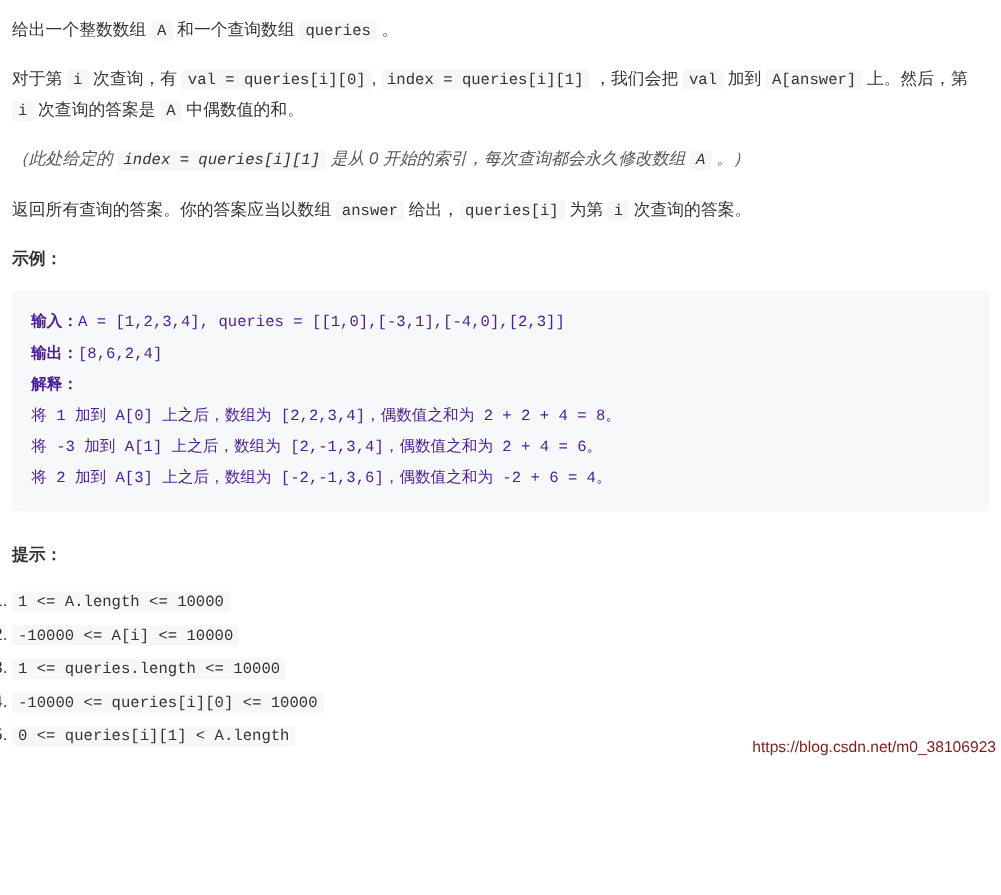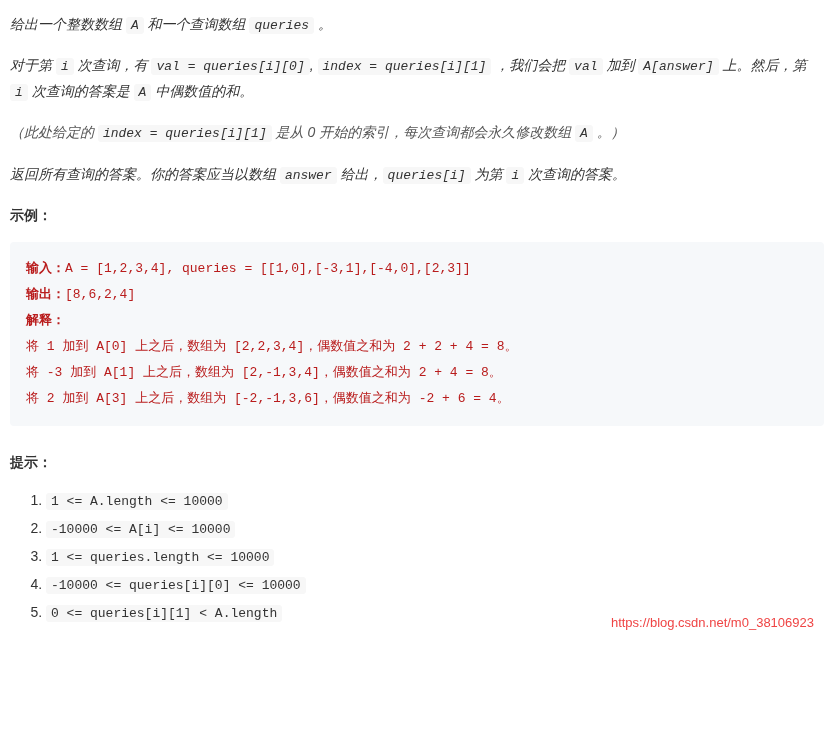--- a/index.html
+++ b/index.html
@@ -12,21 +12,20 @@
       background: #fff;
       color: #333;
       font-size: 14px;
       line-height: 1.8;
       padding: 12px 10px;
       width: 834px;
       position: relative;
     }
     p {
       margin-bottom: 16px;
-      font-style: italic;
     }
     code {
       font-family: "SFMono-Regular", Consolas, "Liberation Mono", Menlo, monospace;
       background: #f7f7f7;
       padding: 1px 5px;
       border-radius: 3px;
       font-size: 13px;
       color: #333;
     }
     .italic-note {
@@ -43,46 +42,45 @@
       margin-bottom: 14px;
       font-size: 14px;
     }
     .example-block {
       background: #f6f8fa;
       border-radius: 4px;
       padding: 14px 16px;
       font-family: "SFMono-Regular", Consolas, "Liberation Mono", Menlo, monospace;
       font-size: 13px;
       line-height: 2;
-      color: #b91c1c;
+      color: #4c1d95;
       margin-bottom: 24px;
     }
     .example-block .label {
       font-weight: bold;
     }
     .example-line {
       white-space: pre-wrap;
     }
     ol {
-      margin-left: 36px;
       margin-top: 8px;
     }
     ol li {
       margin-bottom: 4px;
       font-size: 14px;
       line-height: 1.6;
     }
     ol li code {
       font-size: 13px;
     }
     .watermark {
       position: absolute;
       bottom: 6px;
-      right: 20px;
-      color: #ef4444;
+      right: 4px;
+      color: #7f1d1d;
       font-size: 13px;
       pointer-events: none;
     }
   </style>
 </head>
 <body>
 
 <p>
   <span>给出一个整数数组 </span><code>A</code><span> 和一个查询数组 </span><code>queries</code><span> 。</span>
 </p>
@@ -99,21 +97,21 @@
   <span>返回所有查询的答案。你的答案应当以数组 </span><code>answer</code><span> 给出，</span><code>queries[i]</code><span> 为第 </span><code>i</code><span> 次查询的答案。</span>
 </p>
 
 <div class="section-title">示例：</div>
 
 <div class="example-block">
   <div class="example-line"><span class="label">输入：</span><span>A = [1,2,3,4], queries = [[1,0],[-3,1],[-4,0],[2,3]]</span></div>
   <div class="example-line"><span class="label">输出：</span><span>[8,6,2,4]</span></div>
   <div class="example-line"><span class="label">解释：</span></div>
   <div class="example-line">将 1 加到 A[0] 上之后，数组为 [2,2,3,4]，偶数值之和为 2 + 2 + 4 = 8。</div>
-  <div class="example-line">将 -3 加到 A[1] 上之后，数组为 [2,-1,3,4]，偶数值之和为 2 + 4 = 8。</div>
+  <div class="example-line">将 -3 加到 A[1] 上之后，数组为 [2,-1,3,4]，偶数值之和为 2 + 4 = 6。</div>
   <div class="example-line">将 2 加到 A[3] 上之后，数组为 [-2,-1,3,6]，偶数值之和为 -2 + 6 = 4。</div>
 </div>
 
 <div class="section-title">提示：</div>
 
 <ol>
   <li><code>1 &lt;= A.length &lt;= 10000</code></li>
   <li><code>-10000 &lt;= A[i] &lt;= 10000</code></li>
   <li><code>1 &lt;= queries.length &lt;= 10000</code></li>
   <li><code>-10000 &lt;= queries[i][0] &lt;= 10000</code></li>

